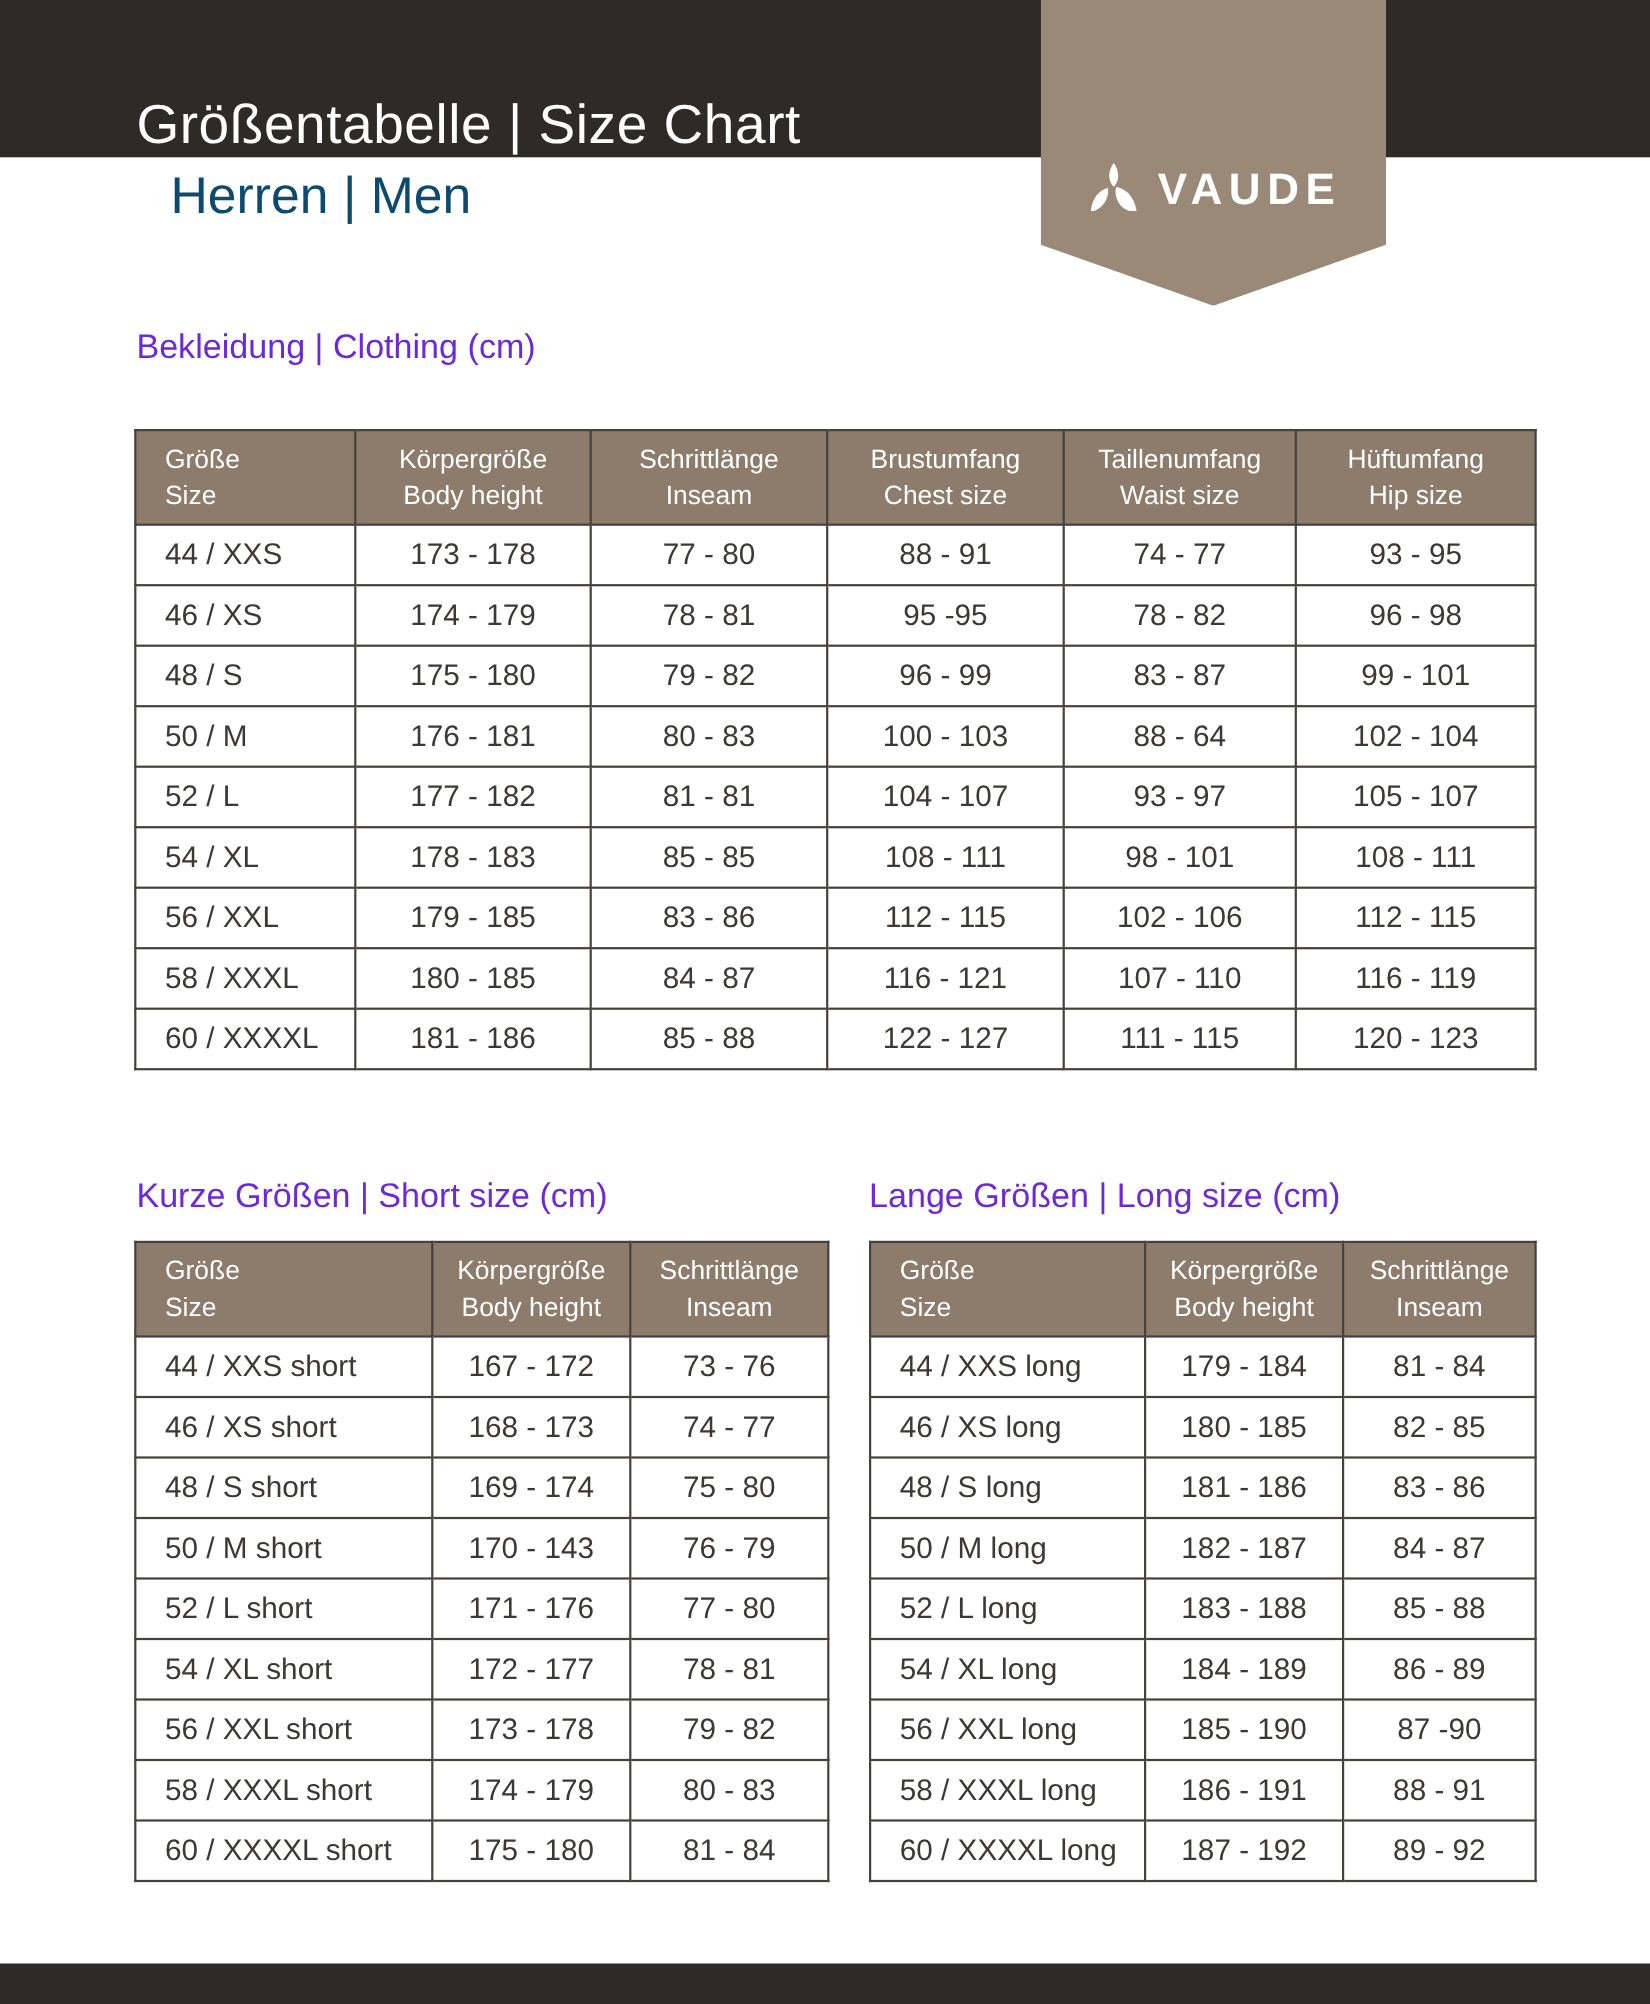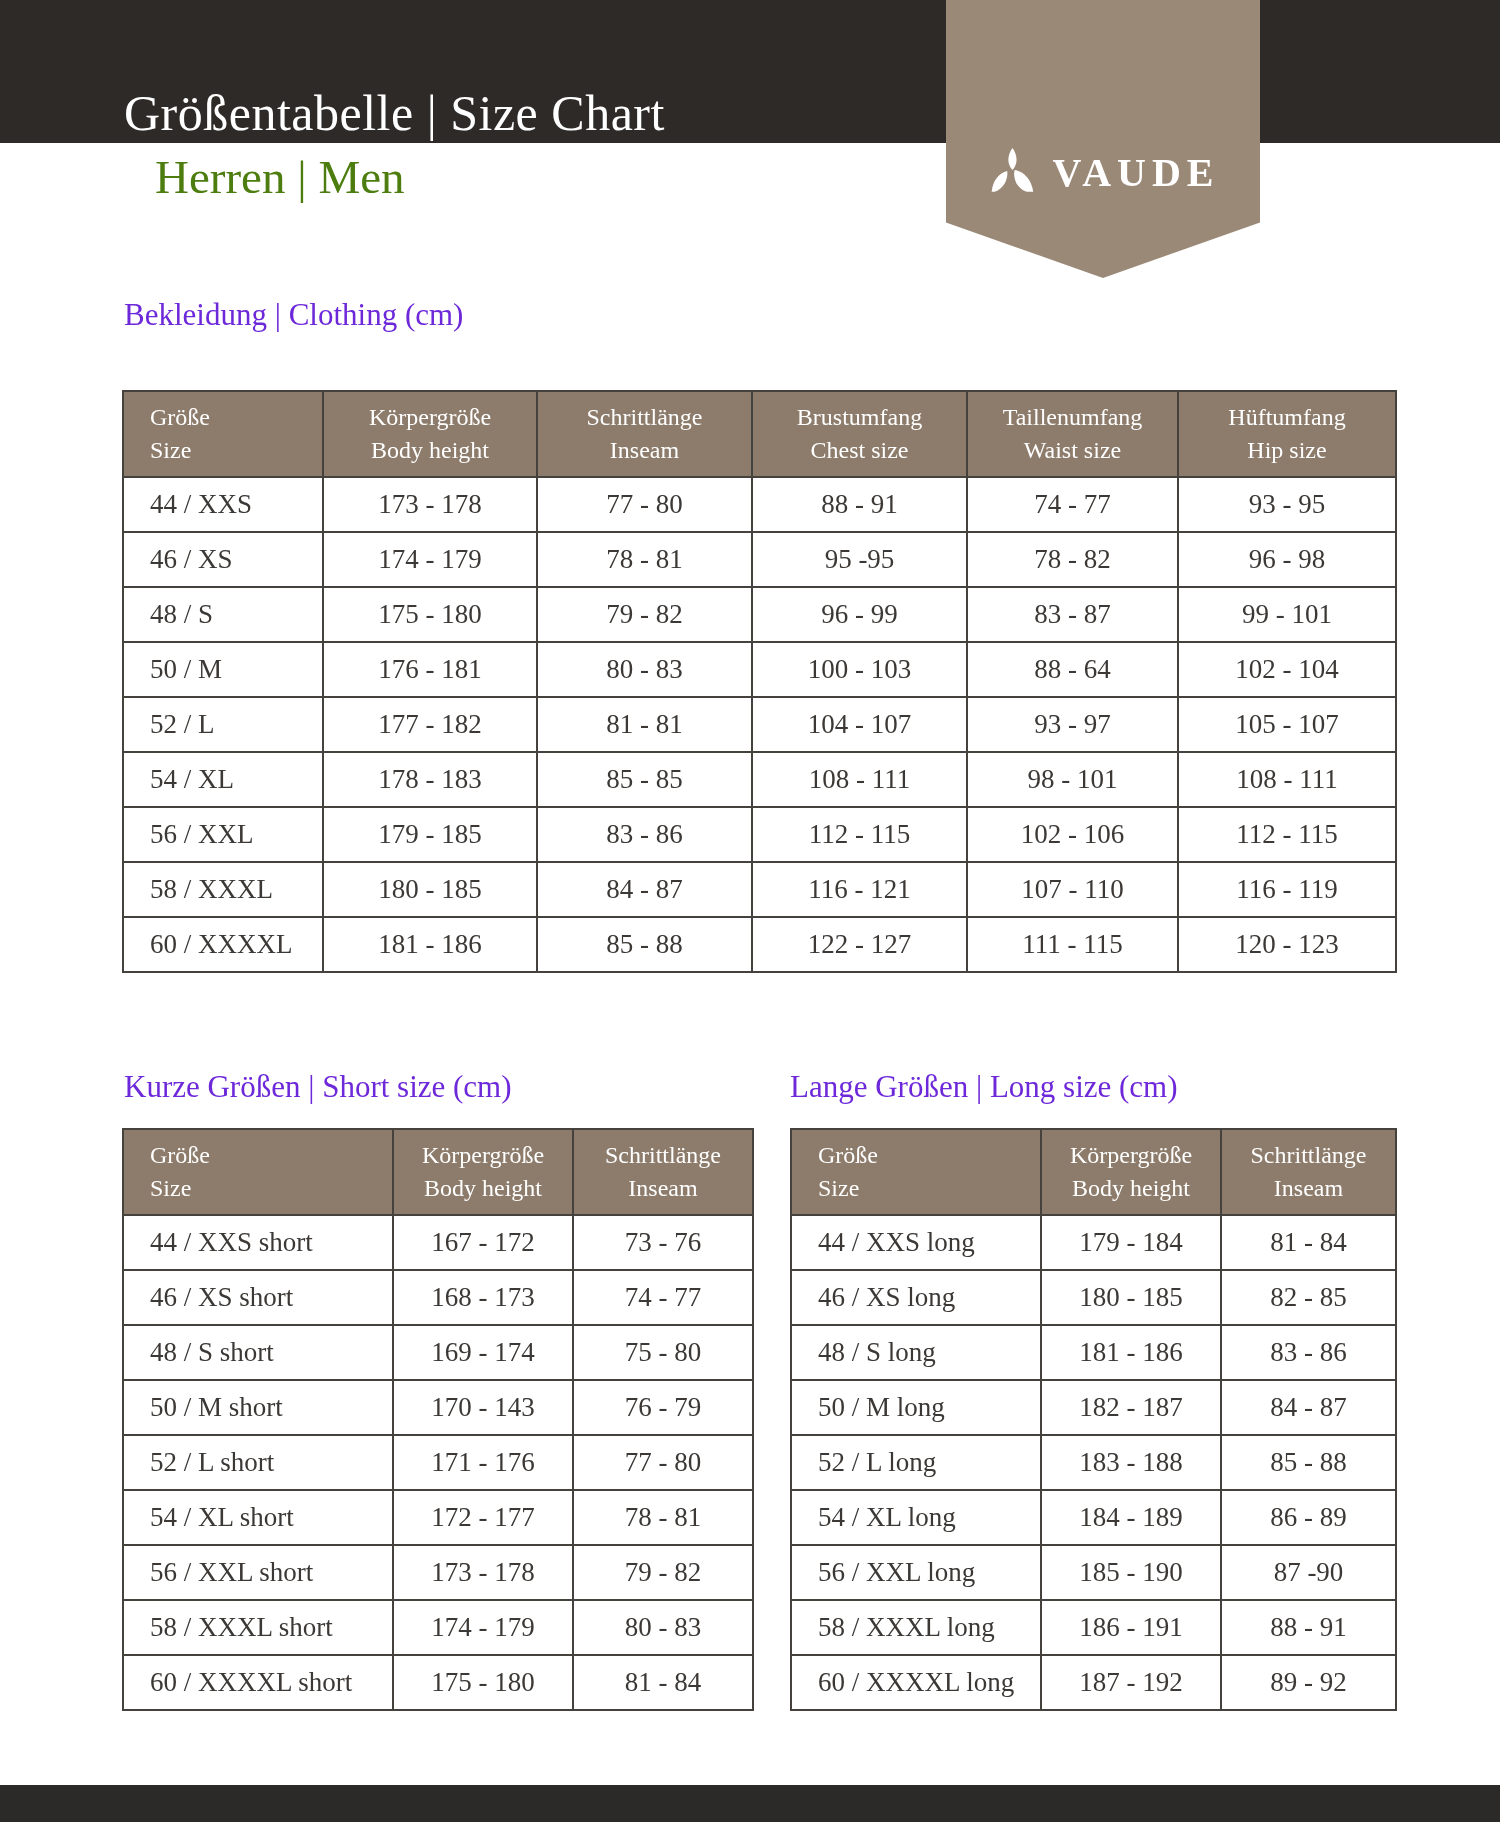--- a/index.html
+++ b/index.html
@@ -1,28 +1,28 @@
 <!DOCTYPE html>
 <html><head>
 <meta charset="utf-8">
 <style>
   html,body { margin:0; padding:0; background:#ffffff; }
   .canvas {
     position:relative; width:1500px; height:1822px; background:#ffffff;
-    font-family:Liberation Serif, serif; overflow:hidden;
+    font-family:Liberation Sans, sans-serif; overflow:hidden;
   }
 
   
   .topbar { position:absolute; left:0; top:0; width:1500px; height:143px; background:#2d2a27; }
   .main-title {
     position:absolute; left:124px; top:84px; font-size:50px; color:#ffffff;
     white-space:nowrap; letter-spacing:0.5px;
   }
   .subtitle {
-    position:absolute; left:155px; top:150px; font-size:47px; color:#4d7c0f;
+    position:absolute; left:155px; top:150px; font-size:47px; color:#0c4a6e;
     white-space:nowrap;
   }
 
   
   .ribbon {
     position:absolute; left:946px; top:0; width:314px; height:278px;
     background:#9b8977;
     clip-path:polygon(0 0, 100% 0, 100% 80%, 50% 100%, 0 80%);
   }
   .logo {

